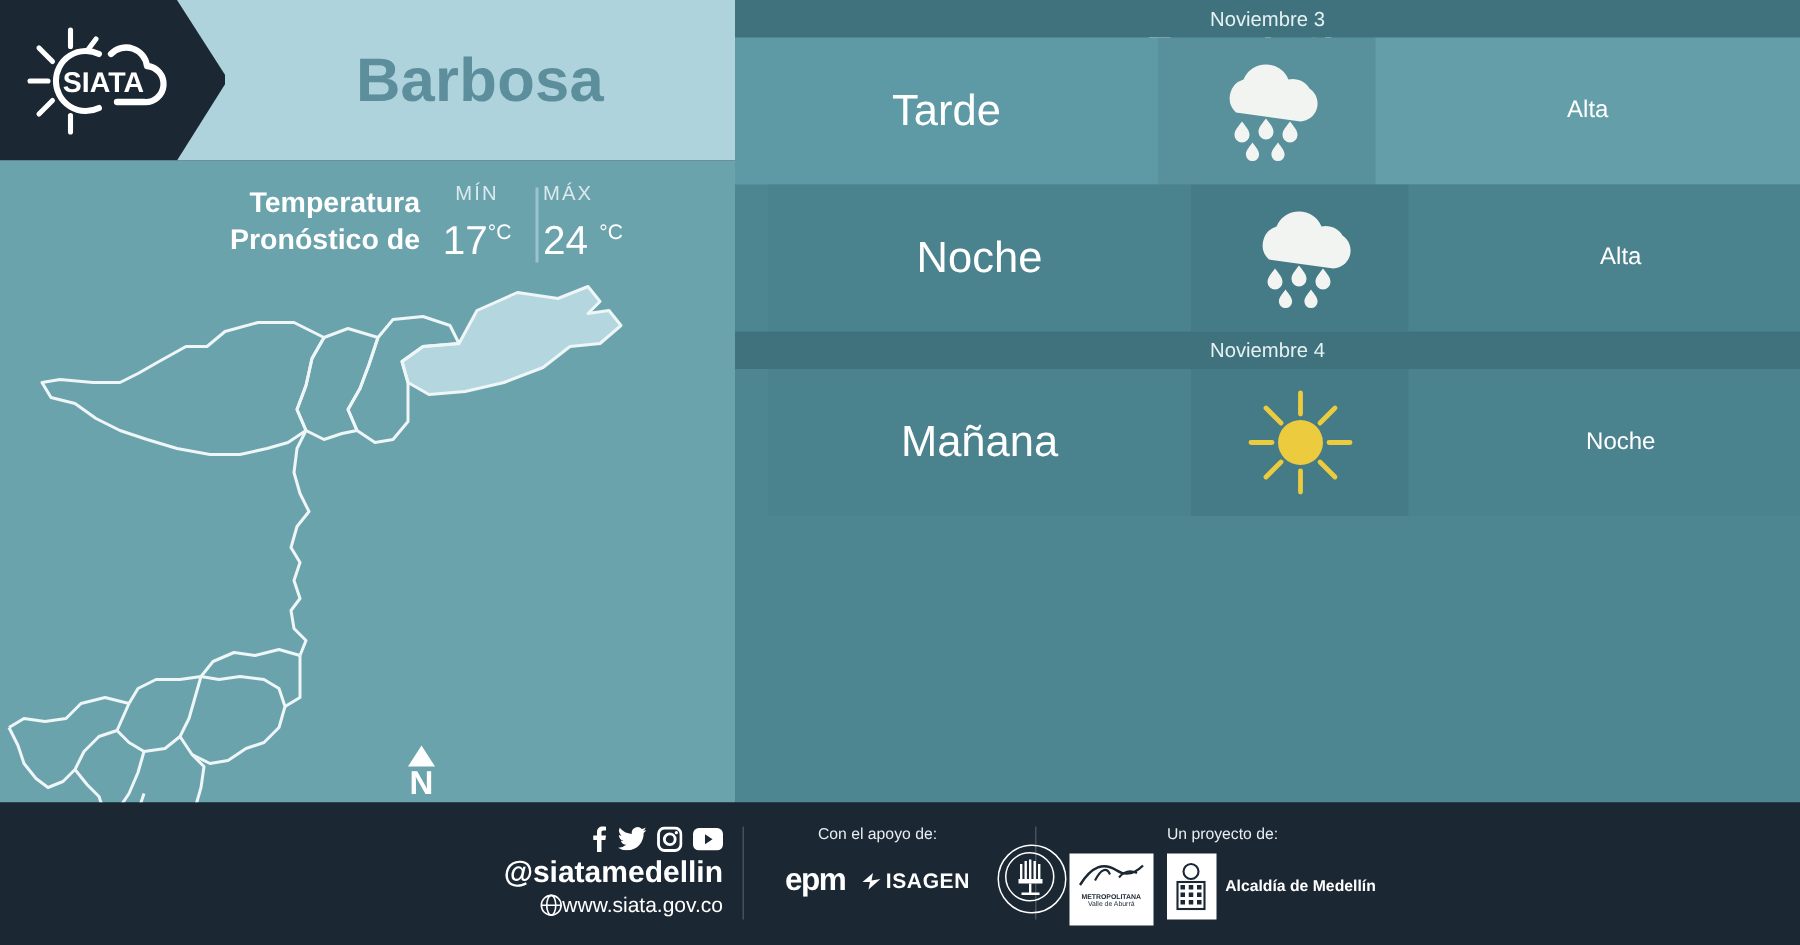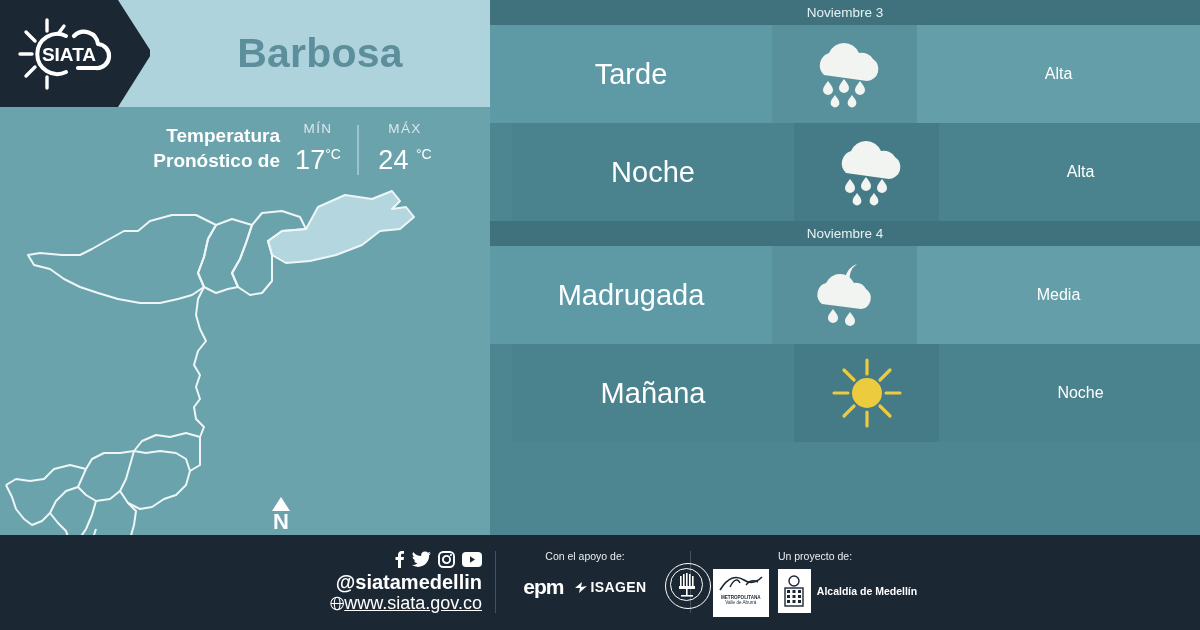--- a/index.html
+++ b/index.html
@@ -15,21 +15,21 @@
   #logo-mark{position:absolute;left:14px;top:14px;width:110px;height:80px;}
   #city-title{position:absolute;left:150px;top:0;width:340px;height:107px;
     display:flex;align-items:center;justify-content:center;
     color:#5c8e9b;font-size:41px;font-weight:bold;letter-spacing:.2px;}
 
   #left-body{position:absolute;left:0;top:107px;width:490px;height:428px;background:#6ba3ad;}
   #temp-block{position:absolute;left:0;top:12px;width:490px;height:66px;}
   #temp-label{position:absolute;left:30px;top:4px;width:250px;text-align:right;
     color:#ffffff;font-size:19px;font-weight:bold;line-height:25px;}
   #temp-min{position:absolute;left:282px;top:0px;width:72px;text-align:center;}
-  #temp-max{position:absolute;left:362px;top:0px;width:86px;text-align:center;}
+  #temp-max{position:absolute;left:362px;top:0px;width:86px;}
   .t-cap{color:#d9e9ee;font-size:13.5px;letter-spacing:1.4px;line-height:20px;}
   .t-val{color:#ffffff;font-size:27px;line-height:30px;white-space:nowrap;}
   .t-val .deg{font-size:14px;vertical-align:super;}
   #temp-div{position:absolute;left:357px;top:6px;width:2px;height:50px;background:#9cc4cd;}
 
   #map-wrap{position:absolute;left:0;top:62px;width:490px;height:366px;}
   #compass{position:absolute;left:272px;top:328px;color:#fff;font-size:22px;font-weight:bold;
     text-align:center;line-height:20px;}
   #compass .arrow{display:block;width:0;height:0;margin:0 auto 1px auto;
     border-left:9px solid transparent;border-right:9px solid transparent;border-bottom:14px solid #fff;}
@@ -51,21 +51,21 @@
   .frow.dark  .fr-icon{background:rgba(0,0,0,.055);}
   .fr-level{flex:1;display:flex;align-items:center;justify-content:center;
     color:#ffffff;font-size:16px;}
   .frow.light .fr-level{background:rgba(255,255,255,.045);}
 
   
   #footer{position:absolute;left:0;top:535px;width:1200px;height:95px;background:#1b2733;}
   #social{position:absolute;left:330px;top:14px;width:152px;text-align:right;color:#fff;}
   #social-icons{display:flex;justify-content:flex-end;gap:7px;align-items:center;height:20px;}
   #handle{font-size:20px;font-weight:bold;line-height:24px;margin-top:1px;}
-  #site{font-size:18px;line-height:18px;display:flex;align-items:center;justify-content:flex-end;gap:0;text-decoration:underline;}
+  #site{font-size:14px;line-height:18px;display:flex;align-items:center;justify-content:flex-end;gap:0;}
   .fdiv{position:absolute;top:16px;width:1px;height:62px;background:#46515c;}
   .f-cap{color:#e9eef2;font-size:10.5px;text-align:center;}
   #support{position:absolute;left:505px;top:15px;width:160px;}
   #support-logos{display:flex;align-items:center;justify-content:center;gap:10px;margin-top:13px;}
   #project{position:absolute;left:700px;top:15px;width:230px;}
   #project-logos{display:flex;align-items:flex-start;justify-content:center;gap:9px;margin-top:7px;}
   .wmark{color:#fff;font-weight:bold;}
   .seal{width:44px;height:44px;border-radius:50%;border:1.4px solid #fff;position:relative;}
   .logo-box{background:#fff;color:#1b2733;}
 </style>
@@ -177,34 +177,20 @@
             <path d="M33 56 c2.6 3.6 4.4 5.4 4.4 8 a4.4 4.4 0 0 1 -8.8 0 c0 -2.6 1.8 -4.4 4.4 -8 Z"></path>
             <path d="M50 56 c2.6 3.6 4.4 5.4 4.4 8 a4.4 4.4 0 0 1 -8.8 0 c0 -2.6 1.8 -4.4 4.4 -8 Z"></path>
           </g>
         </svg>
       </div>
       <div class="fr-level">Alta</div>
     </div>
 
     <div class="date-band">Noviembre 4</div>
 
-    <div class="frow light">
-      <div class="fr-period">Madrugada</div>
-      <div class="fr-icon">
-        <svg width="86" height="70" viewBox="0 0 86 70">
-          <path d="M55 4 a17 17 0 0 0 8 31 a19 19 0 0 1 -20 -12 a18 18 0 0 1 12 -19 Z" fill="#f2f4f1"></path>
-          <path d="M20 44 a12 12 0 0 1 4 -21 a15 15 0 0 1 14 -9 a15 15 0 0 1 14 9 a12 12 0 0 1 12 6 a11 11 0 0 1 -5 20 Z" fill="#f2f4f1"></path>
-          <g fill="#f2f4f1">
-            <path d="M31 49 c3 4.2 5 6.2 5 9 a5 5 0 0 1 -10 0 c0 -2.8 2 -4.8 5 -9 Z"></path>
-            <path d="M48 52 c3 4.2 5 6.2 5 9 a5 5 0 0 1 -10 0 c0 -2.8 2 -4.8 5 -9 Z"></path>
-          </g>
-        </svg>
-      </div>
-      <div class="fr-level">Media</div>
-    </div>
 
     <div class="frow dark">
       <div class="fr-period">Mañana</div>
       <div class="fr-icon">
         <svg width="78" height="78" viewBox="0 0 78 78">
           <circle cx="39" cy="39" r="15" fill="#eccb3e"></circle>
           <g stroke="#eccb3e" stroke-width="3.2" stroke-linecap="round">
             <line x1="39" y1="6" x2="39" y2="20"></line>
             <line x1="39" y1="58" x2="39" y2="72"></line>
             <line x1="6" y1="39" x2="20" y2="39"></line>

